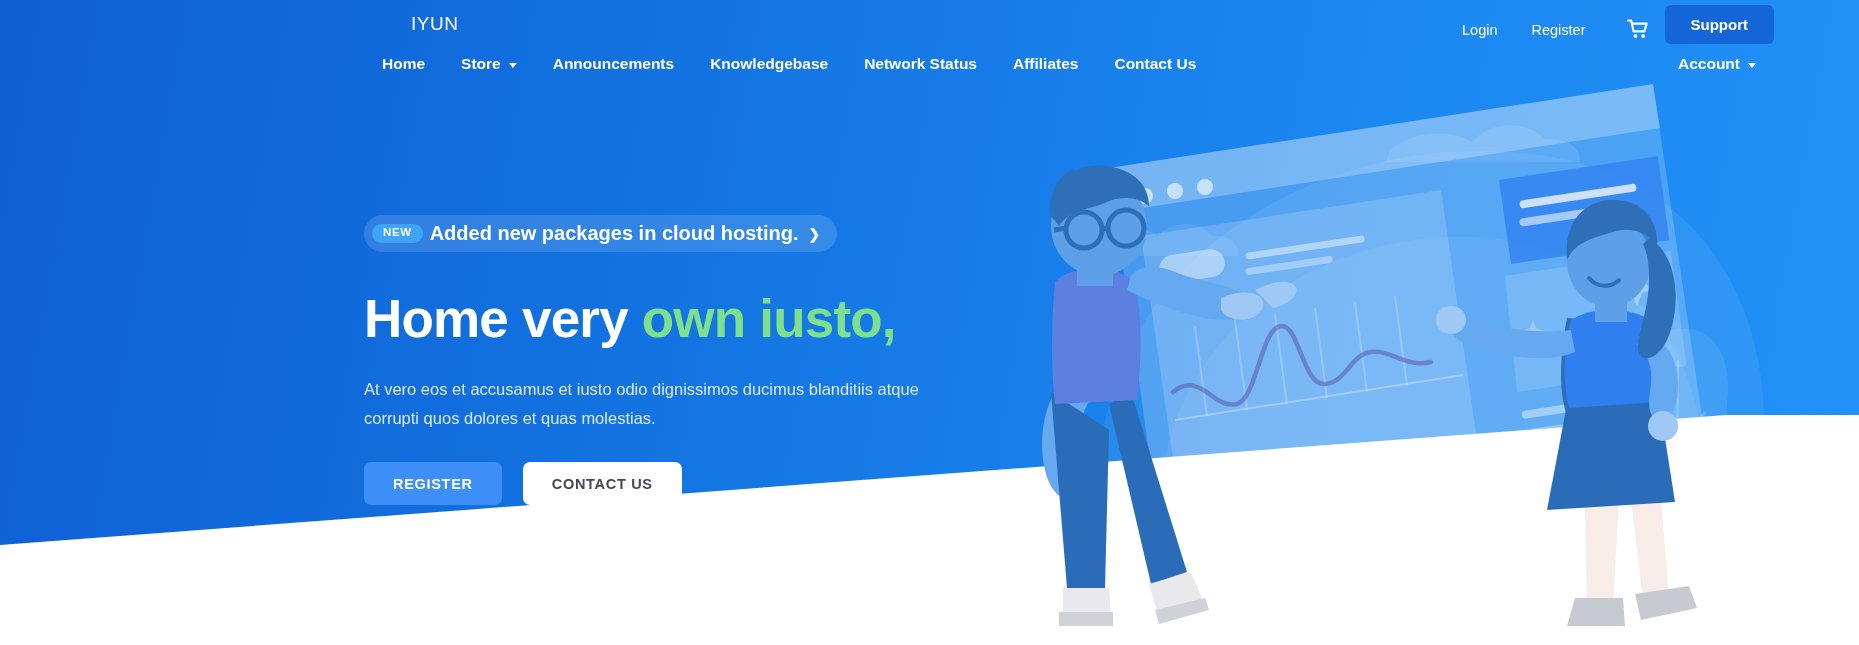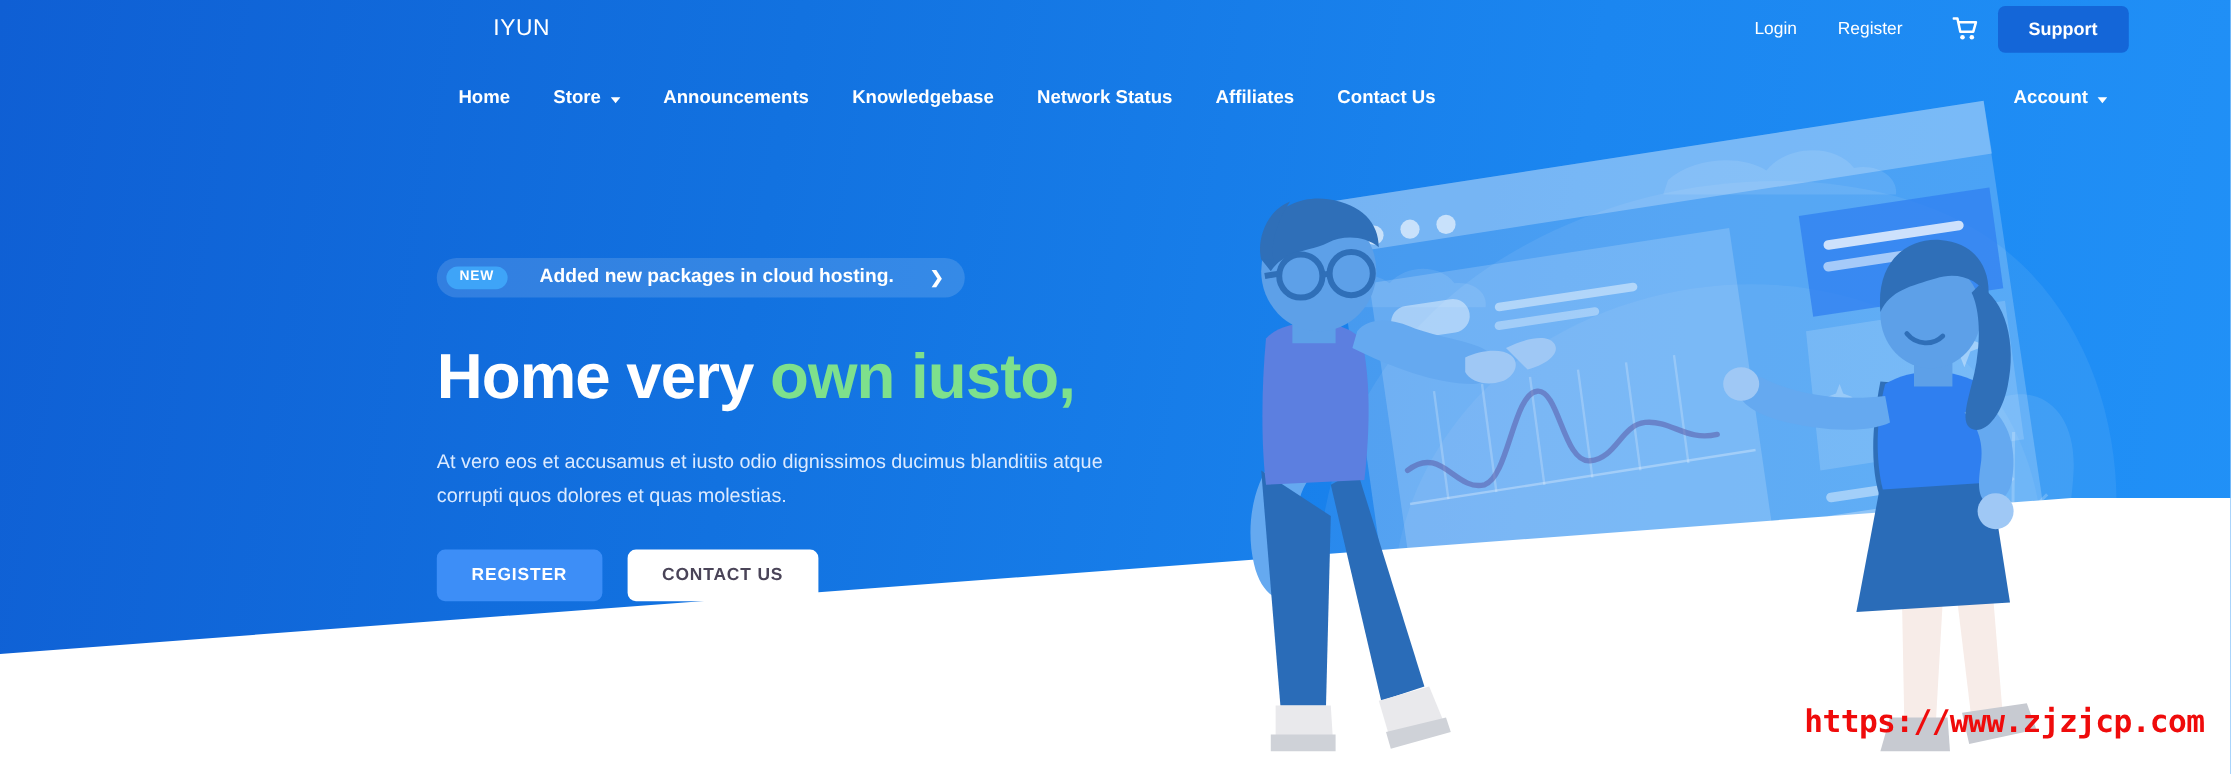--- a/index.html
+++ b/index.html
@@ -44,21 +44,21 @@
   .brand {
     font-size: 19px;
     font-weight: 400;
     color: #ffffff;
     letter-spacing: 0.5px;
     white-space: nowrap;
   }
   .top-right {
     margin-left: auto;
     display: flex;
-    align-items: center;
+    align-items: flex-end;
     gap: 0px;
   }
   .top-link {
     color: #ffffff;
     font-size: 14.5px;
     text-decoration: none;
     padding: 0 17px;
     white-space: nowrap;
     line-height: 28px;
   }
@@ -81,21 +81,21 @@
     height: 39px;
     line-height: 33px;
     cursor: pointer;
     white-space: nowrap;
     font-family: "Liberation Sans", sans-serif;
   }
 
   
   .mainnav {
     position: absolute;
-    top: 62px; left: 0; right: 0;
+    top: 44px; left: 0; right: 0;
     height: 40px;
     display: flex;
     padding: 0 85px 0 364px;
     z-index: 30;
   }
   .nav-items { display: flex; align-items: center; gap: 0; }
   .nav-item {
     color: #ffffff;
     font-size: 15.5px;
     font-weight: 700;
@@ -125,40 +125,40 @@
     width: 980px;
     height: 645px;
     padding-left: 364px;
     padding-top: 215px;
     z-index: 20;
   }
 
   .new-pill {
     display: inline-flex;
     align-items: center;
-    gap: 27px;
+    gap: 7px;
     background: rgba(255,255,255,0.14);
     border-radius: 22px;
     padding: 7px 17px 7px 8px;
     text-decoration: none;
     margin-bottom: 36px;
   }
   .new-badge {
     background: #3ea4f8;
     color: #ffffff;
     font-size: 11.5px;
     font-weight: 700;
     letter-spacing: 0.6px;
     border-radius: 11px;
     padding: 3px 11px 4px;
     line-height: 1;
   }
   .new-text {
     color: #ffffff;
-    font-size: 16px;
+    font-size: 20px;
     font-weight: 700;
     white-space: nowrap;
   }
   .new-arrow {
     color: #ffffff;
     font-size: 14px;
     font-weight: 700;
     margin-left: 3px;
     line-height: 1;
   }
@@ -438,15 +438,14 @@
     </h1>
 
     <p class="subtext">At vero eos et accusamus et iusto odio dignissimos ducimus blanditiis atque corrupti quos dolores et quas molestias.</p>
 
     <div class="cta-row">
       <button class="btn btn-primary">REGISTER</button>
       <button class="btn btn-secondary">CONTACT US</button>
     </div>
   </div>
 
-  <div class="watermark">https://www.zjzjcp.com</div>
 
 </div>
 
 </body></html>

